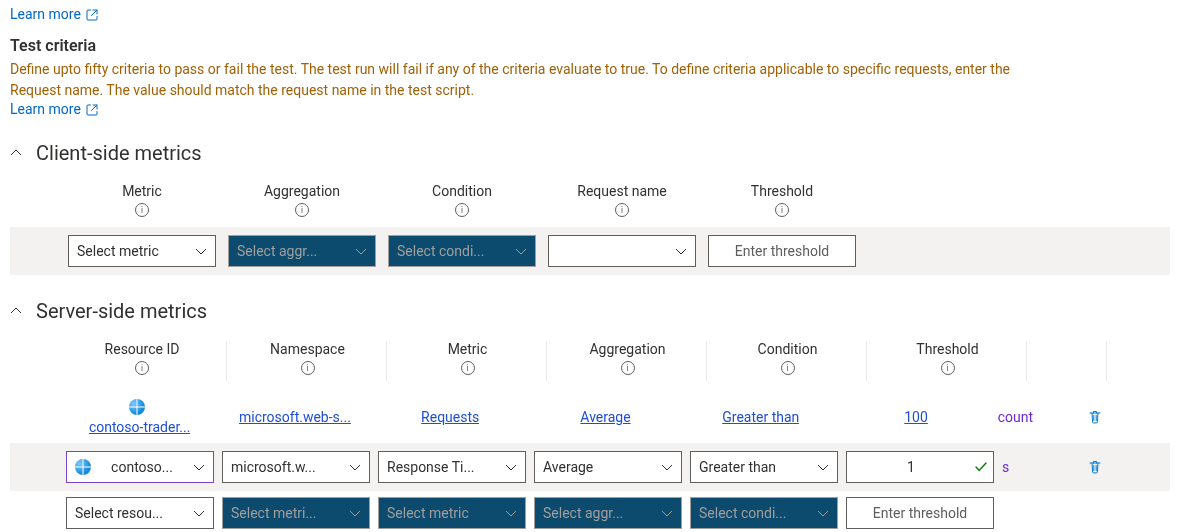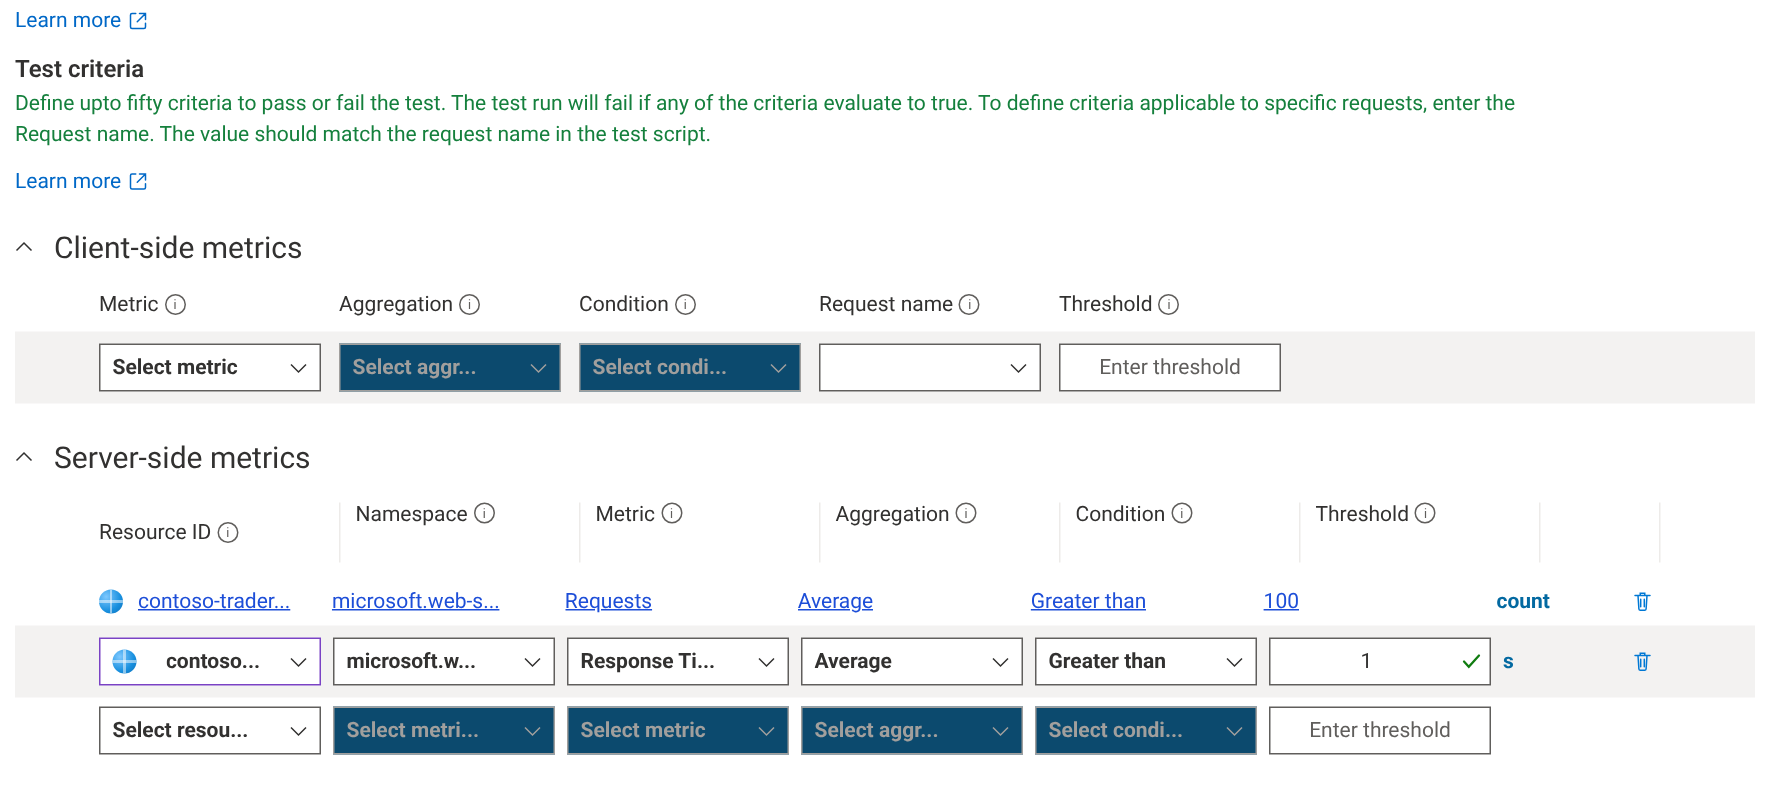--- a/index.html
+++ b/index.html
@@ -19,22 +19,22 @@
     margin-left: 2px;
   }
   h2.section-title {
     font-size: 16px;
     font-weight: 600;
     margin: 14px 0 4px 0;
     color: #323130;
   }
   .section-desc {
     font-size: 14px;
-    color: #15803d;
-    margin: 2px 0 12px 0;
+    color: #a16207;
+    margin: 2px 0 0 0;
     line-height: 1.5;
     max-width: 1050px;
   }
 
   .collapsible-header {
     display: flex;
     align-items: center;
     gap: 14px;
     margin-top: 24px;
     cursor: pointer;
@@ -59,20 +59,21 @@
   }
   .header-row {
     padding-bottom: 10px;
   }
   .cell {
     width: 160px;
     padding-right: 8px;
     display: flex;
     align-items: center;
     gap: 4px;
+    flex-direction: column;
   }
   .cell.label {
     font-size: 14px;
     color: #323130;
   }
   .info-icon {
     display: inline-flex;
     width: 14px;
     height: 14px;
     border: 1px solid #605e5c;
@@ -103,21 +104,20 @@
     border: 1px solid #605e5c;
     background: #ffffff;
     display: inline-flex;
     align-items: center;
     justify-content: space-between;
     padding: 0 8px;
     font-size: 14px;
     color: #323130;
     cursor: pointer;
     overflow: hidden;
-    font-weight: bold;
   }
   .sel.disabled {
     color: #a19f9d;
     background: #0c4a6e;
     border-color: #a19f9d;
     cursor: default;
   }
   .sel .text {
     white-space: nowrap;
     overflow: hidden;
@@ -150,22 +150,21 @@
     position: absolute;
     right: 6px;
     top: 50%;
     transform: translateY(-50%);
     color: #107c10;
   }
 
   .unit-cell {
     width: 80px;
     font-size: 14px;
-    color: #0369a1;
-    font-weight: bold;
+    color: #6d28d9;
   }
   .del-cell {
     width: 40px;
     display: flex;
     justify-content: center;
   }
   .del-btn {
     color: #0078d4;
     cursor: pointer;
     display: inline-flex;
@@ -199,21 +198,21 @@
       linear-gradient(transparent 45%, rgba(255,255,255,.5) 45% 55%, transparent 55%),
       linear-gradient(90deg, transparent 45%, rgba(255,255,255,.5) 45% 55%, transparent 55%);
   }
 
   
   .server-grid .header-row .cell:not(:first-child) {
     border-left: 1px solid #edebe9;
     padding-left: 10px;
     height: 40px;
     display: flex;
-    align-items: flex-start;
+    align-items: center;
   }
   .server-grid .header-row .cell:first-child { height: 40px; display:flex; align-items:center; }
   .server-grid .header-row .unit-cell,
   .server-grid .header-row .del-cell {
     border-left: 1px solid #edebe9;
     height: 40px;
   }
 
   svg { display: block; }
 </style>

